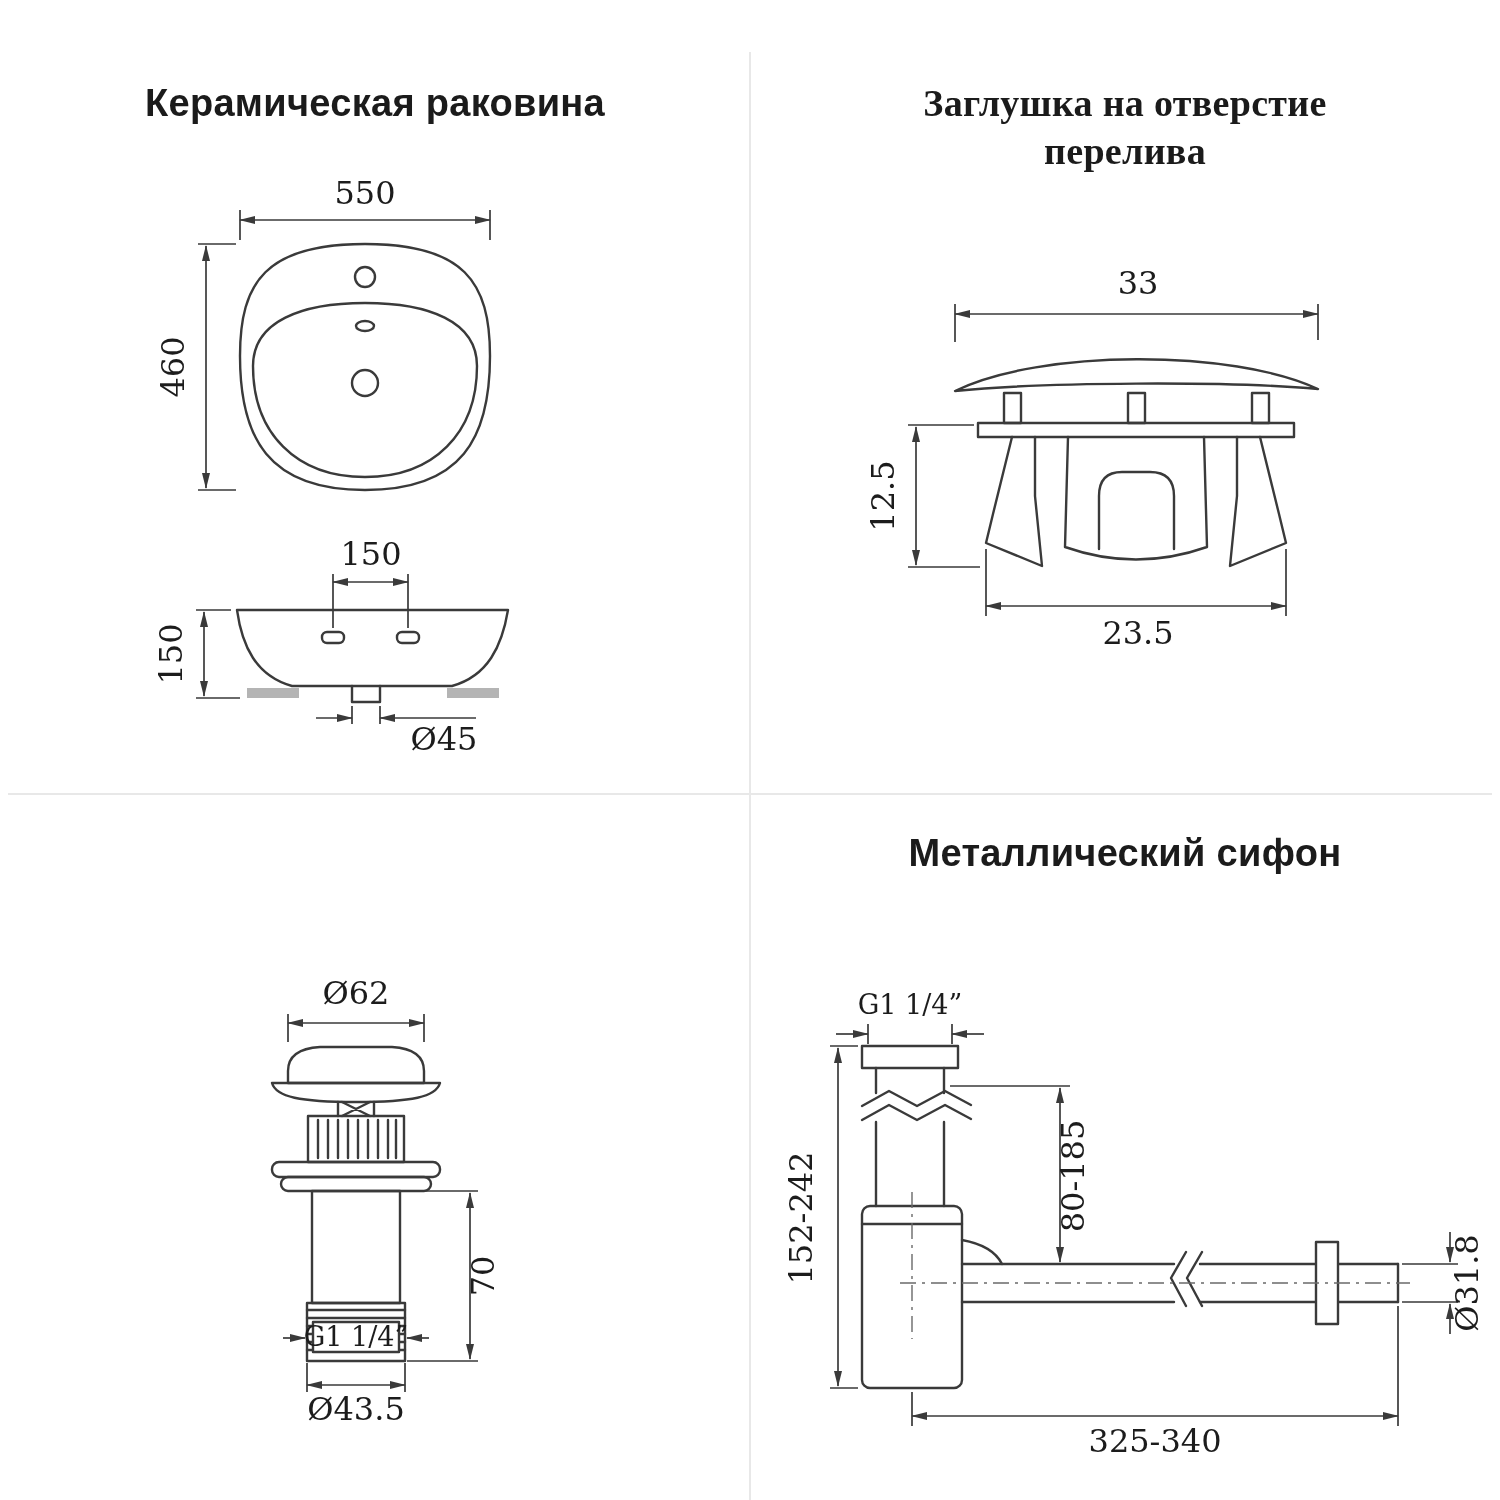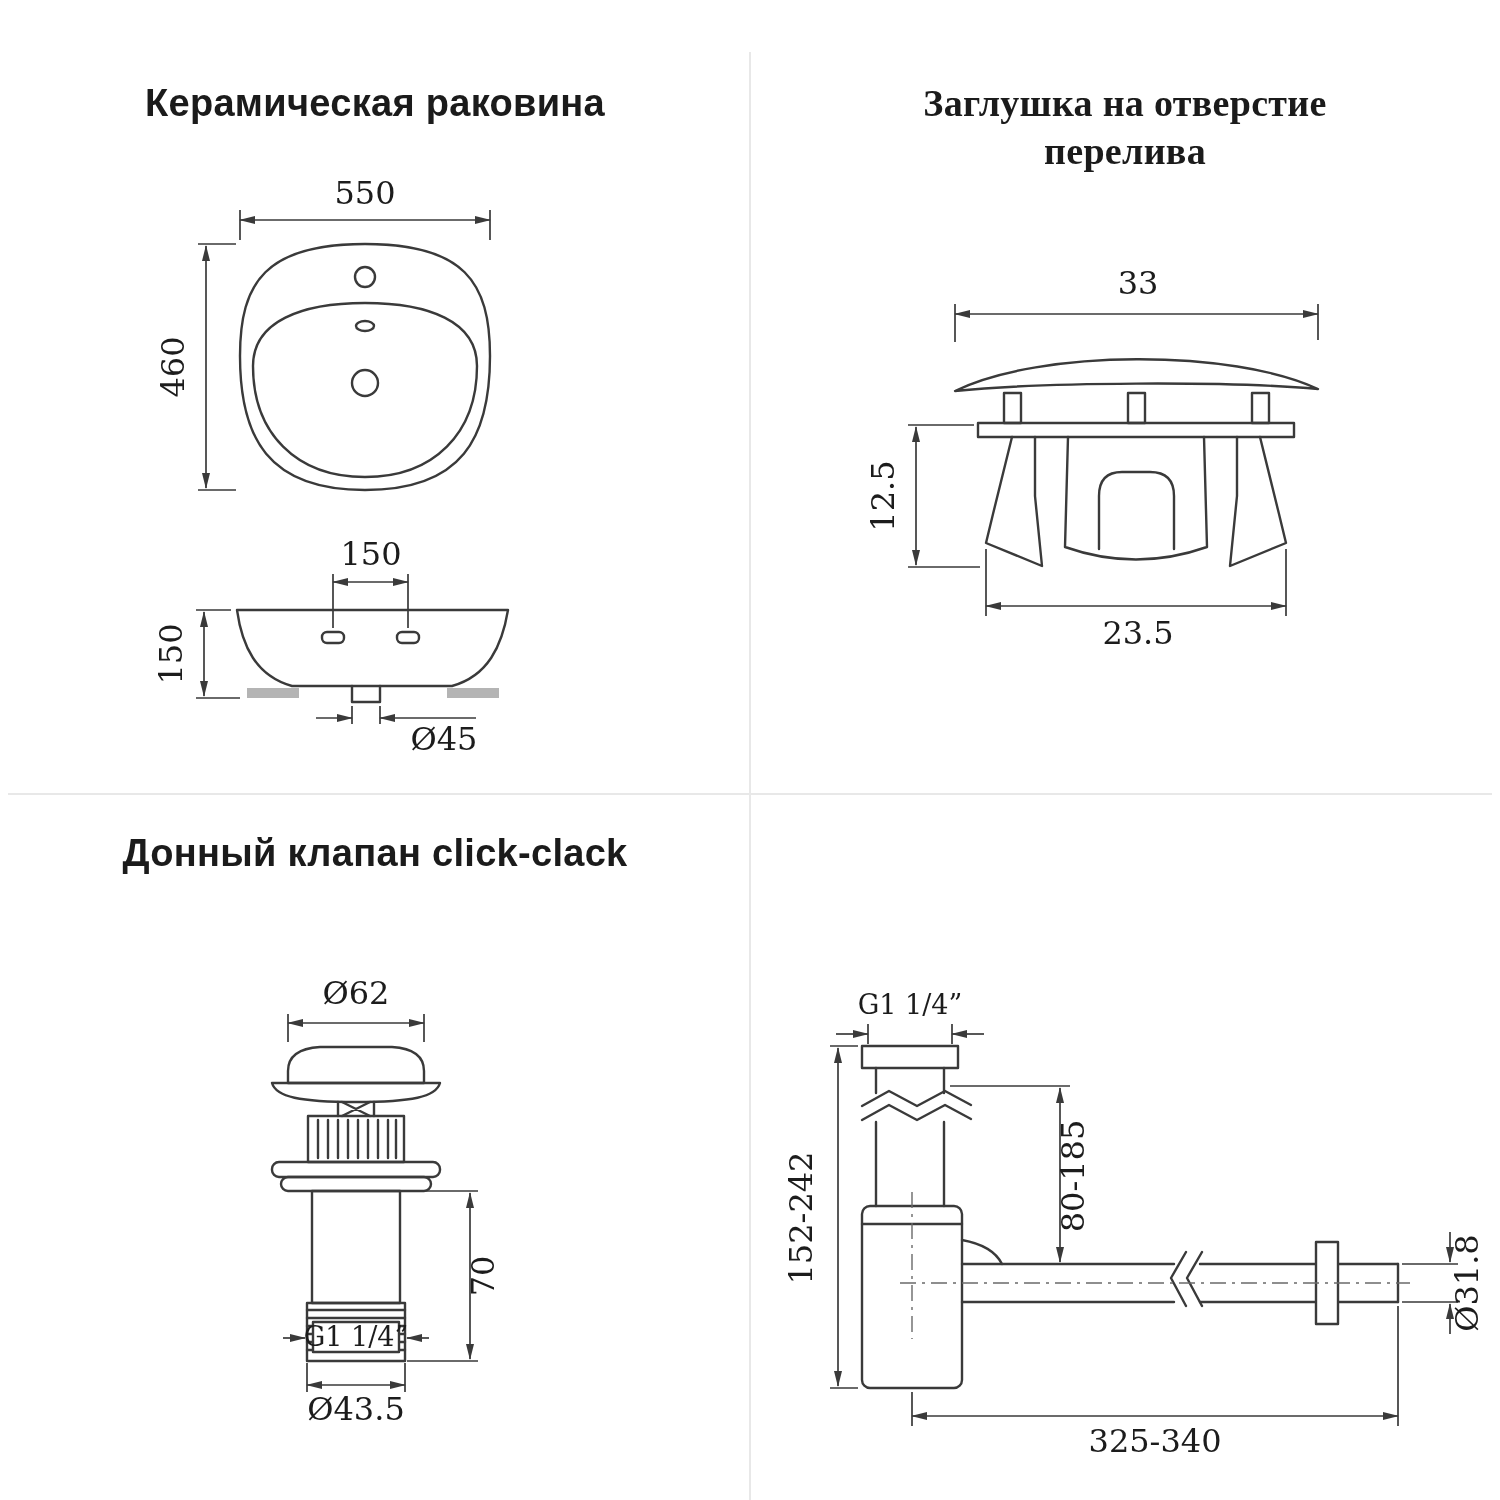--- a/index.html
+++ b/index.html
@@ -109,21 +109,20 @@
         <text x="144" y="452" transform="rotate(-90 144 452)">12.5</text>
 
         <path d="M236 505 V572 M536 505 V572"></path>
         <line x1="236" y1="562" x2="536" y2="562" marker-start="url(#ar-q2)" marker-end="url(#ar-q2)"></line>
         <text x="388" y="600">23.5</text>
       </g>
     </svg>
   </section>
 
   <section class="q" style="left:0;top:750px">
-    <h2 class="qtitle">Донный клапан click-clack</h2>
     <svg class="draw" viewBox="0 0 750 750">
       <defs>
         <marker id="ar-q3" viewBox="0 0 16 10" refX="15" refY="5" markerWidth="16" markerHeight="10" orient="auto-start-reverse" markerUnits="userSpaceOnUse">
           <path d="M0,1 L16,5 L0,9 Z" fill="#3a3a3a"></path>
         </marker>
       </defs>
 
       <g class="obj">
         <path d="M288 289 L288 277 Q288 255 320 253 L392 253 Q424 255 424 277 L424 289 Z"></path>
         <path d="M272 289 H440 C436 303 412 308 356 308 C300 308 276 303 272 289 Z"></path>
@@ -152,20 +151,21 @@
         <text class="sm" x="356" y="552">G1 1/4”</text>
 
         <path d="M307 569 V598 M405 569 V598"></path>
         <line x1="307" y1="591" x2="405" y2="591" marker-start="url(#ar-q3)" marker-end="url(#ar-q3)"></line>
         <text x="356" y="626">Ø43.5</text>
       </g>
     </svg>
   </section>
 
   <section class="q" style="left:750px;top:750px">
+    <h2 class="qtitle">Металлический сифон</h2>
     <svg class="draw" viewBox="0 0 750 750">
       <defs>
         <marker id="ar-q4" viewBox="0 0 16 10" refX="15" refY="5" markerWidth="16" markerHeight="10" orient="auto-start-reverse" markerUnits="userSpaceOnUse">
           <path d="M0,1 L16,5 L0,9 Z" fill="#3a3a3a"></path>
         </marker>
       </defs>
 
       <g class="obj">
         <rect x="112" y="252" width="96" height="22"></rect>
         <path d="M126 274 V299 M194 274 V299"></path>

